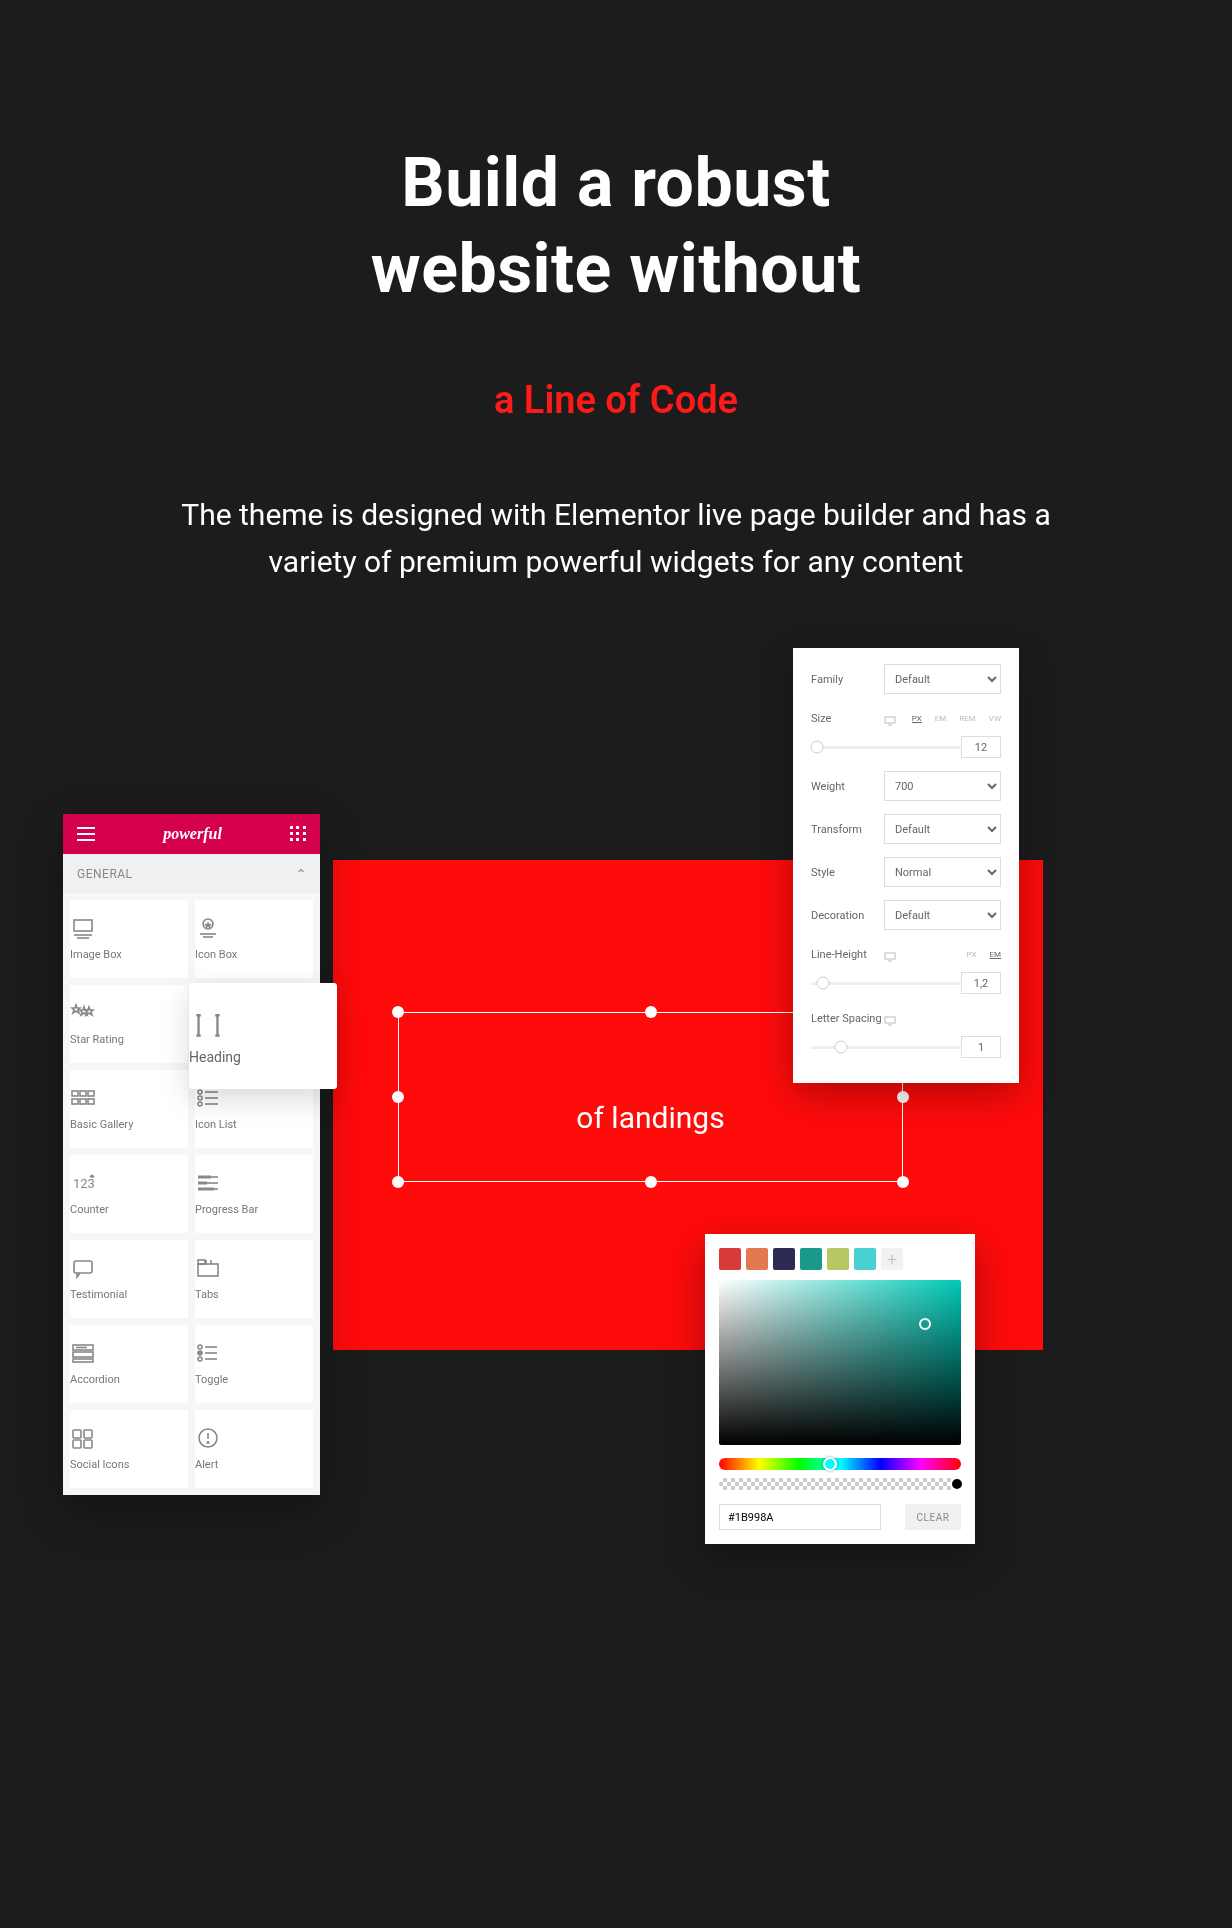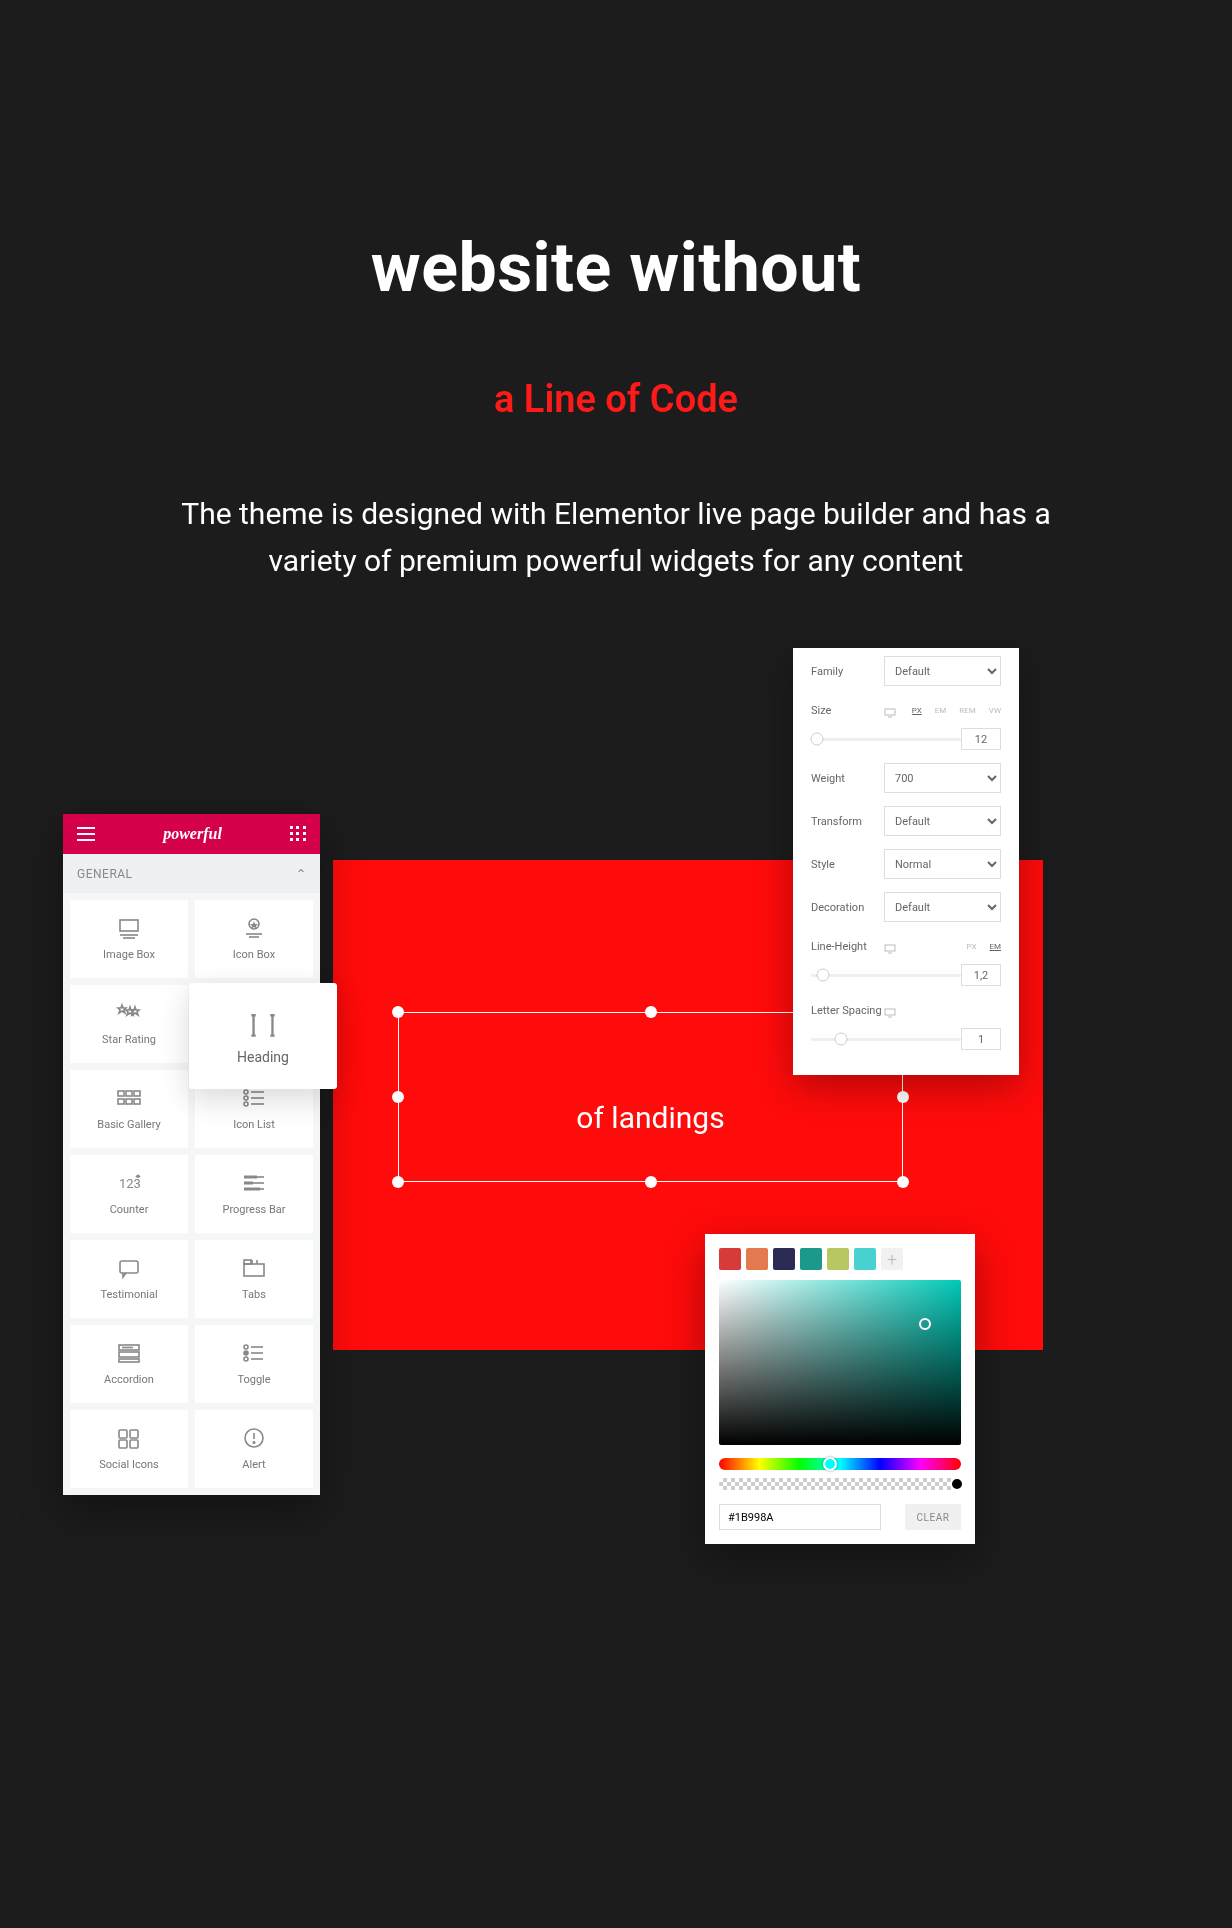--- a/index.html
+++ b/index.html
@@ -26,29 +26,29 @@
 .widgets{position:absolute;top:814px;left:63px;width:257px;background:#fff;box-shadow:0 16px 40px rgba(0,0,0,.35)}
 .widgets-hdr{background:#d4004b;height:40px;display:flex;align-items:center;justify-content:space-between;padding:0 14px;color:#fff}
 .widgets-hdr .hamb,.widgets-hdr .grid{width:18px;height:14px;display:flex;flex-direction:column;justify-content:space-between}
 .widgets-hdr .hamb span{height:2px;background:#fff}
 .widgets-hdr .grid{flex-direction:row;flex-wrap:wrap;gap:2px;width:16px;height:16px}
 .widgets-hdr .grid span{width:3px;height:3px;background:#fff}
 .widgets-hdr .logo{font-family:cursive;font-style:italic;font-size:16px;font-weight:600}
 .widgets-cat{background:#eef0f2;color:#888;font-size:12px;letter-spacing:.5px;padding:12px 14px;display:flex;justify-content:space-between;align-items:center}
 .widgets-cat .chv{transform:rotate(180deg);font-size:13px}
 .widgets-grid{background:#f5f6f7;padding:7px;display:grid;grid-template-columns:1fr 1fr;gap:7px;position:relative}
-.wcard{background:#fff;height:78px;display:flex;flex-direction:column;align-items:center;justify-content:center;gap:9px;color:#555}
+.wcard{background:#fff;height:78px;display:flex;flex-direction:column;align-items:flex-start;justify-content:center;gap:9px;color:#555}
 .wcard .lbl{font-size:11px;color:#777}
 .wcard svg{width:26px;height:22px;stroke:#888;stroke-width:1.6;fill:none}
 .wcard.pop{position:absolute;top:90px;left:126px;width:148px;height:106px;background:#fff;box-shadow:0 10px 30px rgba(0,0,0,.15);border-radius:3px;z-index:5}
 .wcard.pop svg{width:38px;height:32px}
 .wcard.pop .lbl{font-size:14px;color:#666}
 
 
-.typo{position:absolute;top:648px;left:793px;width:226px;background:#fff;padding:8px 18px 12px;box-shadow:0 12px 35px rgba(0,0,0,.3);font-size:11px;color:#666}
+.typo{position:absolute;top:648px;left:793px;width:226px;background:#fff;padding:16px 18px 12px;box-shadow:0 12px 35px rgba(0,0,0,.3);font-size:11px;color:#666}
 .typo .row{display:flex;align-items:center;justify-content:space-between;margin-bottom:13px;min-height:22px}
 .typo .lbl{flex:0 0 73px}
 .typo select,.typo .inp{flex:1;height:30px;border:1px solid #ddd;font-size:11px;padding:0 6px;color:#666;background:#fff}
 .typo .scr{position:relative;top:3px;right:0;font-size:11px;fill:#aaa}
 .typo .units{display:flex;gap:13px;font-size:8px;color:#bbb}
 .typo .units .act{color:#666;text-decoration:underline}
 .typo .slider-row{display:flex;align-items:center;gap:0;margin:-6px 0 13px}
 .typo .track{flex:1;height:3px;background:#eee;border-radius:2px;position:relative}
 .typo .thumb{position:absolute;top:50%;width:13px;height:13px;border-radius:50%;background:#fff;border:1px solid #ccc;transform:translate(-50%,-50%)}
 .typo .valbox{width:40px;height:22px;border:1px solid #ddd;font-size:11px;text-align:center;line-height:22px}
@@ -68,21 +68,21 @@
 .picker .alpha .athumb{position:absolute;right:-3px;top:50%;width:14px;height:14px;border-radius:50%;background:#000;border:2px solid #fff;transform:translateY(-50%)}
 .picker .hexrow{display:flex;gap:24px}
 .picker .hex{flex:1;height:26px;border:1px solid #ddd;padding:0 8px;font-size:11px}
 .picker .clear{width:56px;height:26px;background:#f0f0f0;border:none;font-size:10px;letter-spacing:.5px;color:#888}
 </style>
 </head>
 <body>
 
 <div class="hero">
   <h1>
-    <br>
+    <span>Build a robust</span><br>
     <span>website without</span>
   </h1>
   <span class="sub">a Line of Code</span>
   <p>The theme is designed with Elementor live page builder and has a variety of premium powerful widgets for any content</p>
 </div>
 
 <div class="red-rect"></div>
 
 <div class="sel-frame">
   <div class="hnd h-tl"></div>

